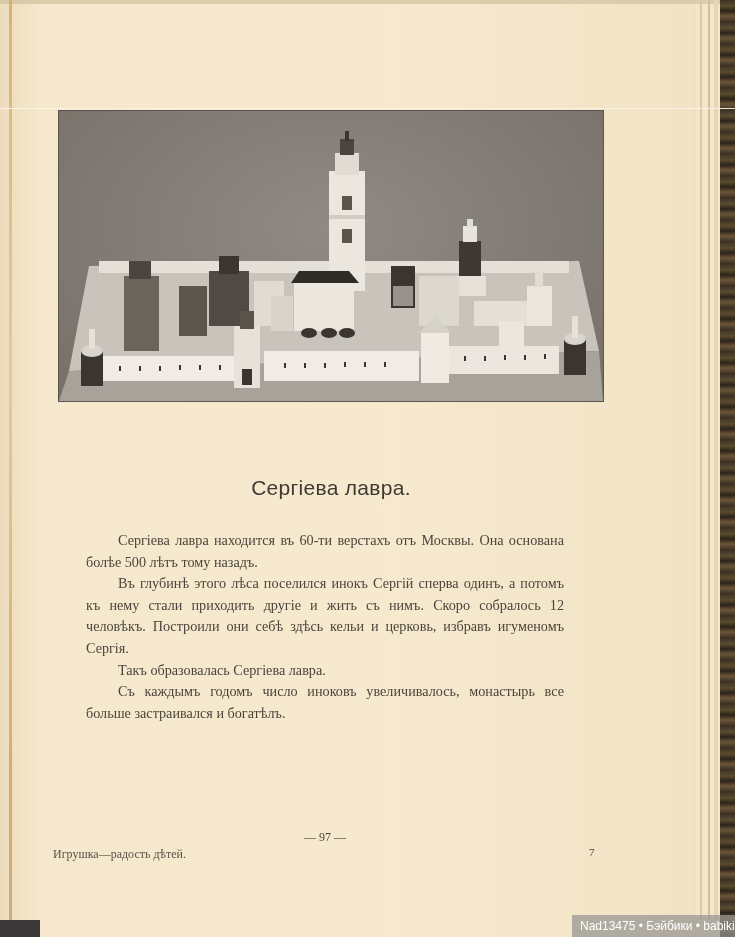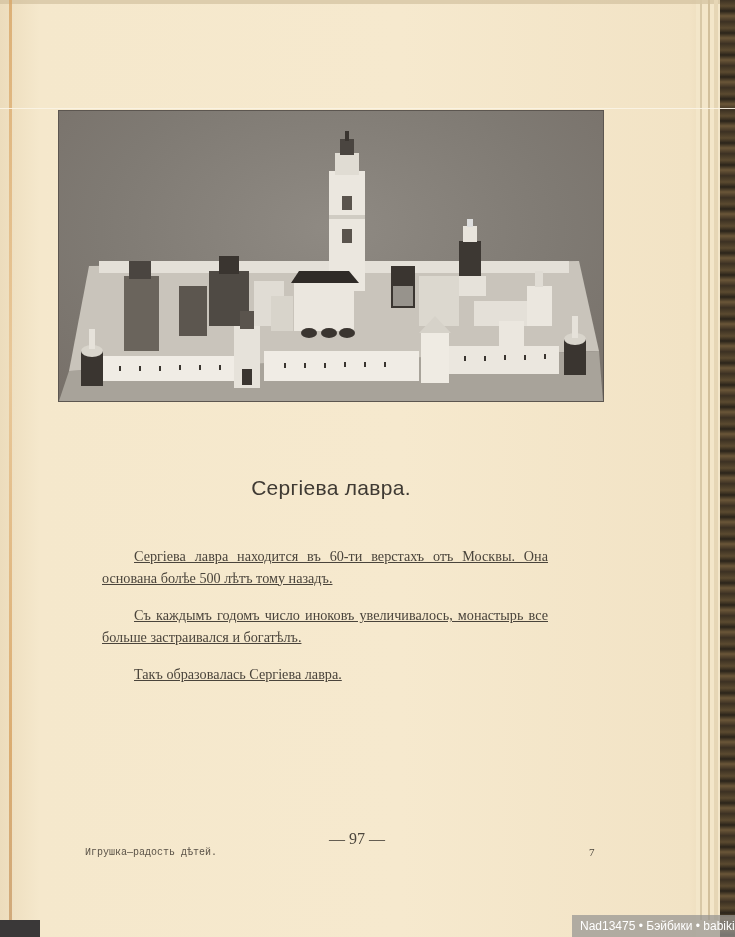--- a/index.html
+++ b/index.html
@@ -48,28 +48,28 @@
       position: absolute; left: 0; top: 476px; width: 662px; text-align: center;
       font-family: "Liberation Sans", sans-serif;
       font-size: 21px; color: #3f3a33; letter-spacing: 0.3px;
     }
     .body-text {
       position: absolute; left: 86px; top: 530px; width: 478px;
       font-family: "Liberation Serif", serif;
       font-size: 14.2px; line-height: 21.6px; color: #4a443b;
       text-align: justify;
     }
-    .body-text p { margin: 16px; text-indent: 32px; text-decoration: underline; }
+    .body-text p { margin: 0; text-indent: 32px; }
     .page-number {
       position: absolute; left: 0; top: 830px; width: 650px; text-align: center;
-      font-family: "Liberation Serif", serif; font-size: 16px; color: #4c463d; margin-left: 32px;
+      font-family: "Liberation Serif", serif; font-size: 12px; color: #4c463d;
     }
     .footer-left {
       position: absolute; left: 53px; top: 847px;
-      font-family: Liberation Mono, monospace; font-size: 10px; color: #5a5247; margin-left: 32px;
+      font-family: Liberation Serif, serif; font-size: 12px; color: #5a5247;
     }
     .footer-right {
       position: absolute; left: 589px; top: 846px;
       font-family: "Liberation Serif", serif; font-size: 11px; color: #4c463d;
     }
     .watermark {
       position: absolute; left: 572px; top: 915px; width: 163px; height: 22px;
       background: rgba(150,148,146,0.72);
       color: #ffffff; font-family: "Liberation Sans", sans-serif;
       font-size: 12px; line-height: 22px; padding-left: 8px; box-sizing: border-box;
@@ -171,22 +171,23 @@
           <rect x="465" y="244" width="2" height="5"></rect>
         <rect x="485" y="243" width="2" height="5"></rect>
       </g>
     </svg>
   </div>
 
   <div class="title">Сергіева лавра.</div>
 
   <div class="body-text">
     <p>Сергіева лавра находится въ 60-ти верстахъ отъ Москвы. Она основана болѣе 500 лѣтъ тому назадъ.</p>
+    <p>Въ глубинѣ этого лѣса поселился инокъ Сергій сперва одинъ, а потомъ къ нему стали приходить другіе и жить съ нимъ. Скоро собралось 12 человѣкъ. Построили они себѣ здѣсь кельи и церковь, избравъ игуменомъ Сергія.</p>
+    <p>Такъ образовалась Сергіева лавра.</p>
     <p>Съ каждымъ годомъ число иноковъ увеличивалось, монастырь все больше застраивался и богатѣлъ.</p>
-    <p>Такъ образовалась Сергіева лавра.</p>
   </div>
 
   <div class="page-number">— 97 —</div>
   <div class="footer-left">Игрушка—радость дѣтей.</div>
   <div class="footer-right">7</div>
 
   <div class="watermark">Nad13475 • Бэйбики • babiki.ru</div>
 </div>
 
 </body></html>

